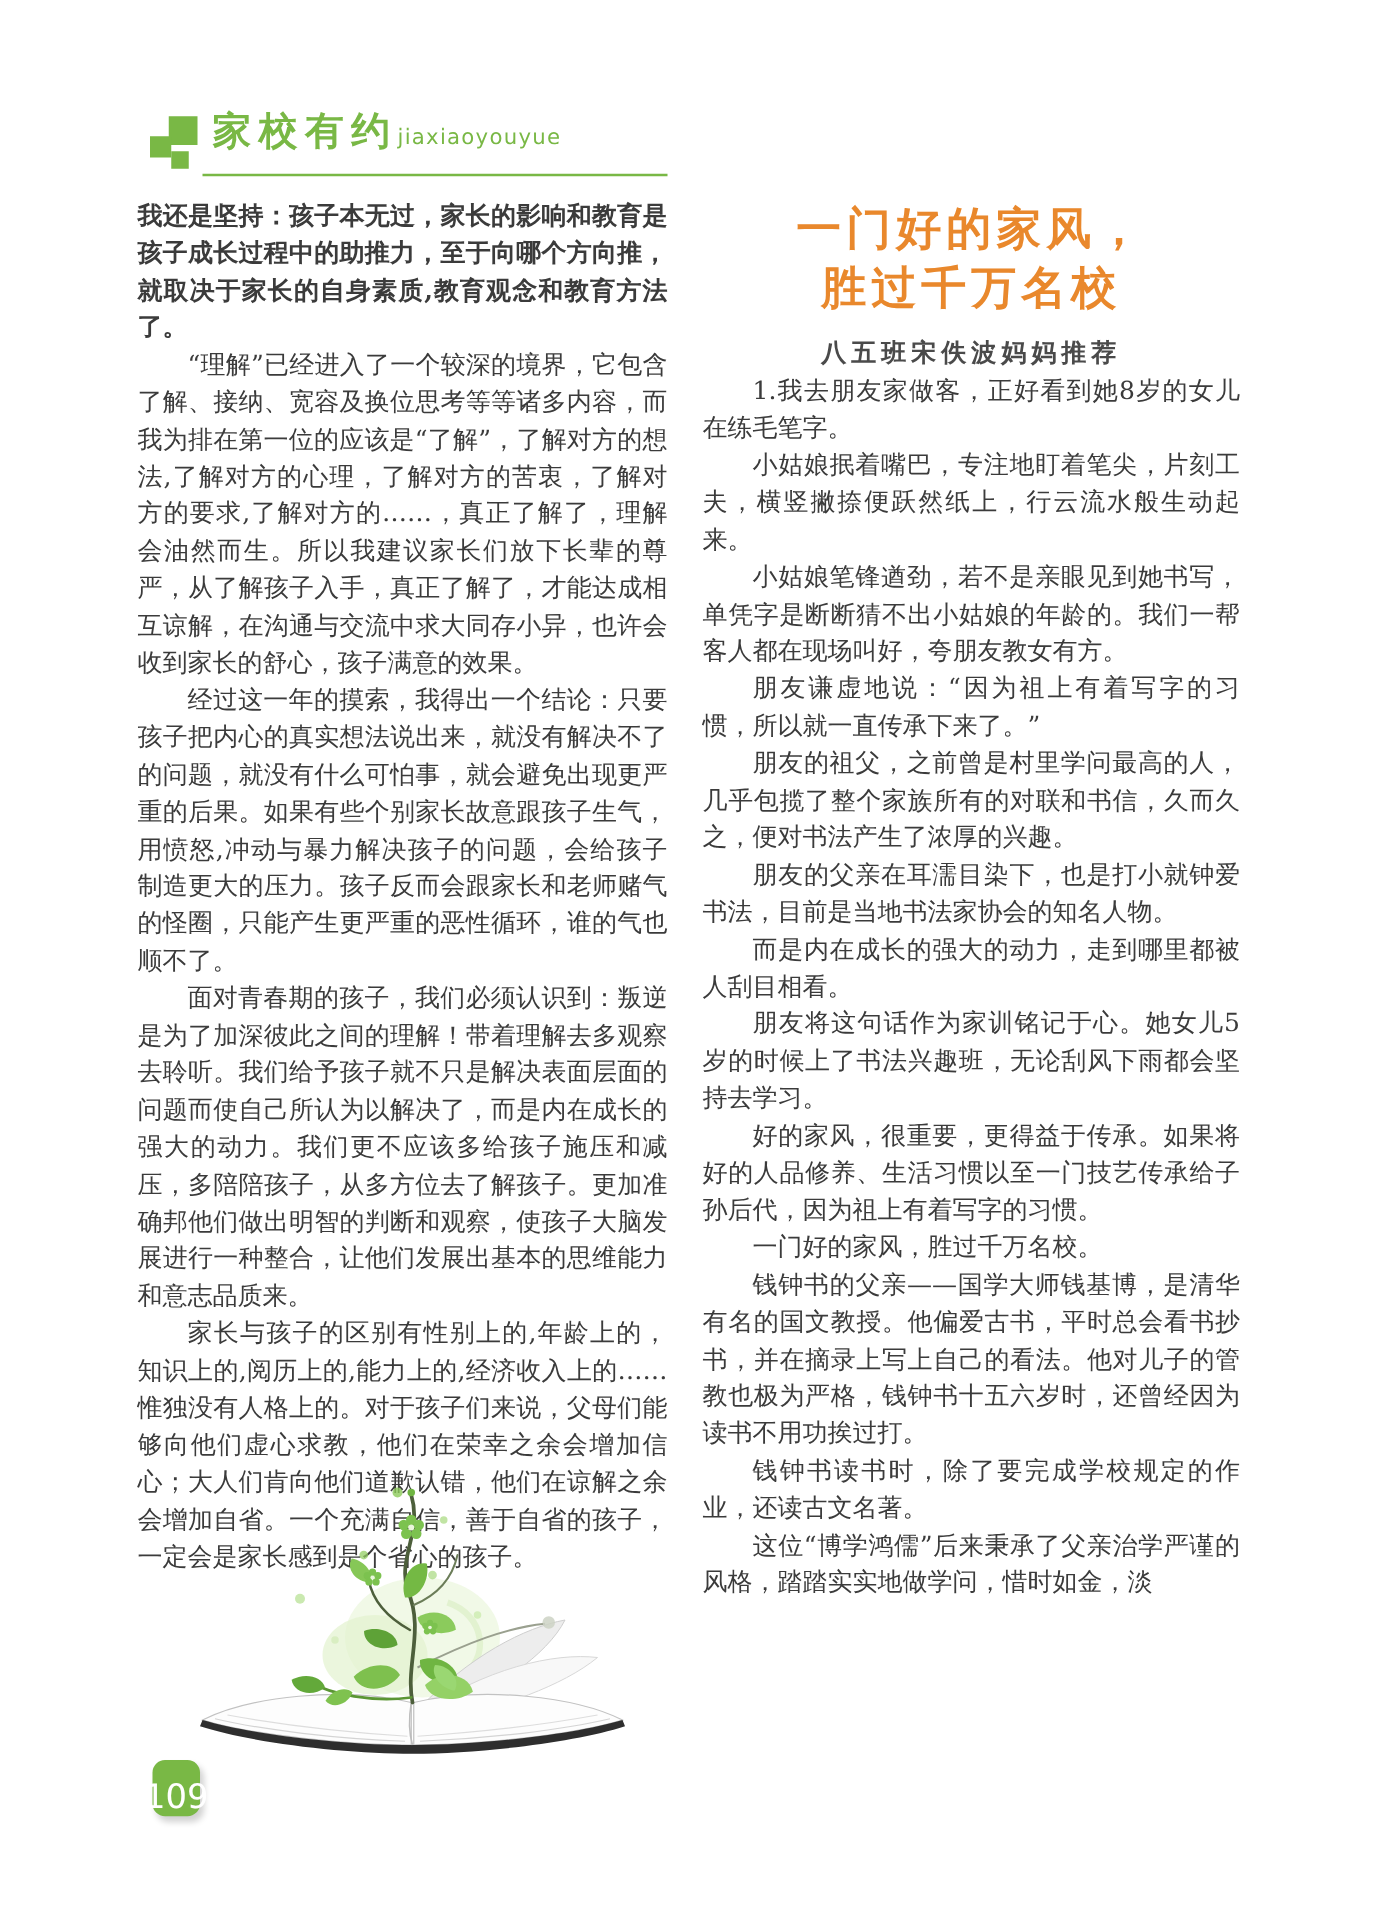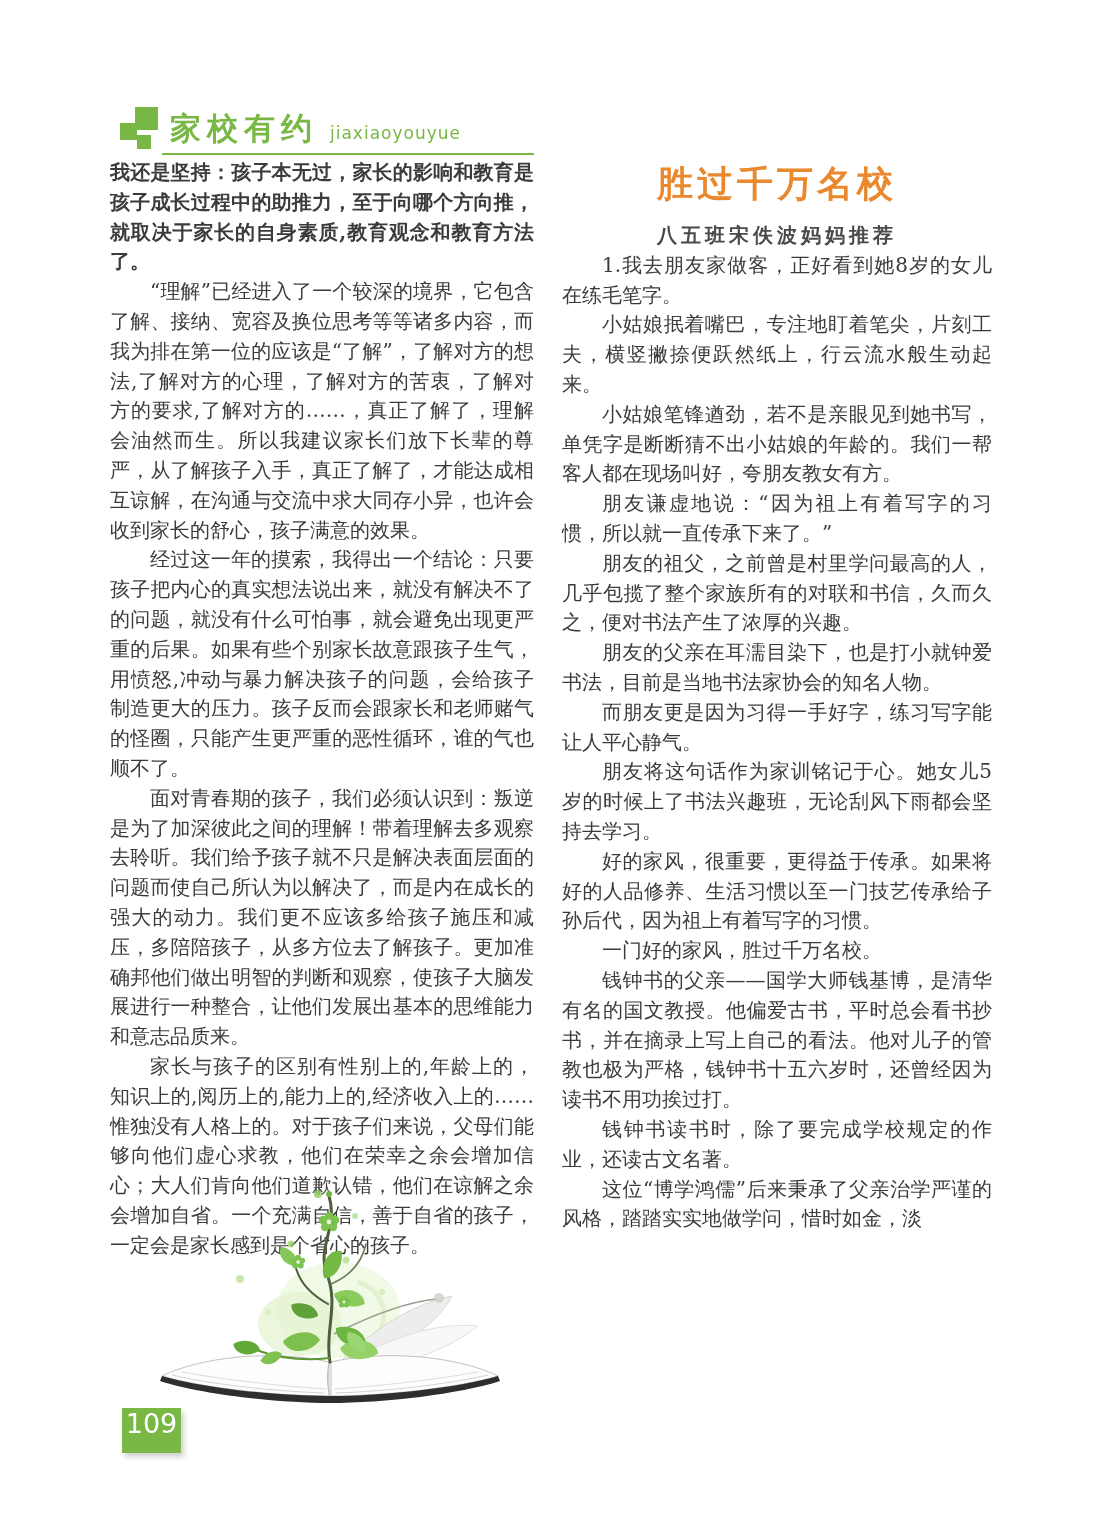--- a/index.html
+++ b/index.html
@@ -22,24 +22,23 @@
   .header{
     position:absolute;left:118px;top:84px;width:416px;
     display:flex;align-items:flex-end;
   }
   .logo-icon{width:44px;height:52px;position:relative;flex:0 0 auto;}
   .logo-icon .sq{position:absolute;background:var(--green);}
   .sq-big{width:23px;height:23px;left:17px;top:4px;}
   .sq-mid{width:17px;height:17px;left:2px;top:20px;}
   .sq-sml{width:14px;height:14px;left:19px;top:32px;}
   .logo-text-wrap{
-    flex:1;display:flex;align-items:baseline;gap:12px;
+    flex:1;display:flex;align-items:baseline;
     border-bottom:2px solid var(--green);
-    padding:0 4px 3px 8px;
-    margin-top:24px;
+    padding:0 4px 13px 8px;
   }
   .logo-title{
     font-family:"DejaVu Sans","Liberation Sans",sans-serif;
     font-weight:bold;font-size:31px;color:var(--green);letter-spacing:6px;
   }
   .logo-subtitle{
     font-family:"DejaVu Sans","Liberation Sans",sans-serif;
     font-size:17px;color:var(--green);letter-spacing:1px;
   }
 
@@ -69,27 +68,28 @@
     font-size:20px;letter-spacing:4px;color:#4a4a4a;
     margin:0 0 26px 0;text-indent:0;
   }
 
   
   .book-illustration{position:absolute;left:148px;top:1182px;width:368px;height:244px;}
 
   
   .page-badge{
     position:absolute;left:122px;top:1408px;
-    width:59px;height:45px;
+    width:38px;height:45px;
     background:var(--green);
     color:#fff;
     font-family:"DejaVu Sans","Liberation Sans",sans-serif;
     font-size:27px;
-    display:flex;align-items:flex-start;justify-content:center;
+    display:flex;align-items:flex-end;justify-content:center;
     box-shadow:3px 4px 5px rgba(0,0,0,0.18);
+    border-radius:10px;
   }
 </style>
 </head>
 <body>
 
 <div class="page">
 
   <div class="header">
     <div class="logo-icon">
       <div class="sq sq-big"></div>
@@ -105,31 +105,32 @@
   <div class="col left-col">
       <p class="noindent">我还是坚持：孩子本无过，家长的影响和教育是孩子成长过程中的助推力，至于向哪个方向推，就取决于家长的自身素质,教育观念和教育方法了。</p>
       <p>“理解”已经进入了一个较深的境界，它包含了解、接纳、宽容及换位思考等等诸多内容，而我为排在第一位的应该是“了解”，了解对方的想法,了解对方的心理，了解对方的苦衷，了解对方的要求,了解对方的……，真正了解了，理解会油然而生。所以我建议家长们放下长辈的尊严，从了解孩子入手，真正了解了，才能达成相互谅解，在沟通与交流中求大同存小异，也许会收到家长的舒心，孩子满意的效果。</p>
       <p>经过这一年的摸索，我得出一个结论：只要孩子把内心的真实想法说出来，就没有解决不了的问题，就没有什么可怕事，就会避免出现更严重的后果。如果有些个别家长故意跟孩子生气，用愤怒,冲动与暴力解决孩子的问题，会给孩子制造更大的压力。孩子反而会跟家长和老师赌气的怪圈，只能产生更严重的恶性循环，谁的气也顺不了。</p>
       <p>面对青春期的孩子，我们必须认识到：叛逆是为了加深彼此之间的理解！带着理解去多观察去聆听。我们给予孩子就不只是解决表面层面的问题而使自己所认为以解决了，而是内在成长的强大的动力。我们更不应该多给孩子施压和减压，多陪陪孩子，从多方位去了解孩子。更加准确邦他们做出明智的判断和观察，使孩子大脑发展进行一种整合，让他们发展出基本的思维能力和意志品质来。</p>
       <p>家长与孩子的区别有性别上的,年龄上的，知识上的,阅历上的,能力上的,经济收入上的……惟独没有人格上的。对于孩子们来说，父母们能够向他们虚心求教，他们在荣幸之余会增加信心；大人们肯向他们道歉认错，他们在谅解之余会增加自省。一个充满自信，善于自省的孩子，一定会是家长感到是个省心的孩子。</p>
     </div>
 
   <div class="col right-col">
     <div class="article-title">
+      <div>一门好的家风，</div>
       <div>胜过千万名校</div>
     </div>
     <p class="byline noindent">八五班宋佚波妈妈推荐</p>
     <div>
         <p>1.我去朋友家做客，正好看到她8岁的女儿在练毛笔字。</p>
         <p>小姑娘抿着嘴巴，专注地盯着笔尖，片刻工夫，横竖撇捺便跃然纸上，行云流水般生动起来。</p>
         <p>小姑娘笔锋遒劲，若不是亲眼见到她书写，单凭字是断断猜不出小姑娘的年龄的。我们一帮客人都在现场叫好，夸朋友教女有方。</p>
         <p>朋友谦虚地说：“因为祖上有着写字的习惯，所以就一直传承下来了。”</p>
         <p>朋友的祖父，之前曾是村里学问最高的人，几乎包揽了整个家族所有的对联和书信，久而久之，便对书法产生了浓厚的兴趣。</p>
         <p>朋友的父亲在耳濡目染下，也是打小就钟爱书法，目前是当地书法家协会的知名人物。</p>
-        <p>而朋友更是因为习得一手好字，练习写字能让人平心静气。</p>
+        <p>而是内在成长的强大的动力，走到哪里都被人刮目相看。</p>
         <p>朋友将这句话作为家训铭记于心。她女儿5岁的时候上了书法兴趣班，无论刮风下雨都会坚持去学习。</p>
         <p>好的家风，很重要，更得益于传承。如果将好的人品修养、生活习惯以至一门技艺传承给子孙后代，因为祖上有着写字的习惯。</p>
         <p>一门好的家风，胜过千万名校。</p>
         <p>钱钟书的父亲——国学大师钱基博，是清华有名的国文教授。他偏爱古书，平时总会看书抄书，并在摘录上写上自己的看法。他对儿子的管教也极为严格，钱钟书十五六岁时，还曾经因为读书不用功挨过打。</p>
         <p>钱钟书读书时，除了要完成学校规定的作业，还读古文名著。</p>
         <p>这位“博学鸿儒”后来秉承了父亲治学严谨的风格，踏踏实实地做学问，惜时如金，淡</p>
       </div>
   </div>
 
   <svg class="book-illustration" viewBox="0 0 368 244" xmlns="http://www.w3.org/2000/svg">

